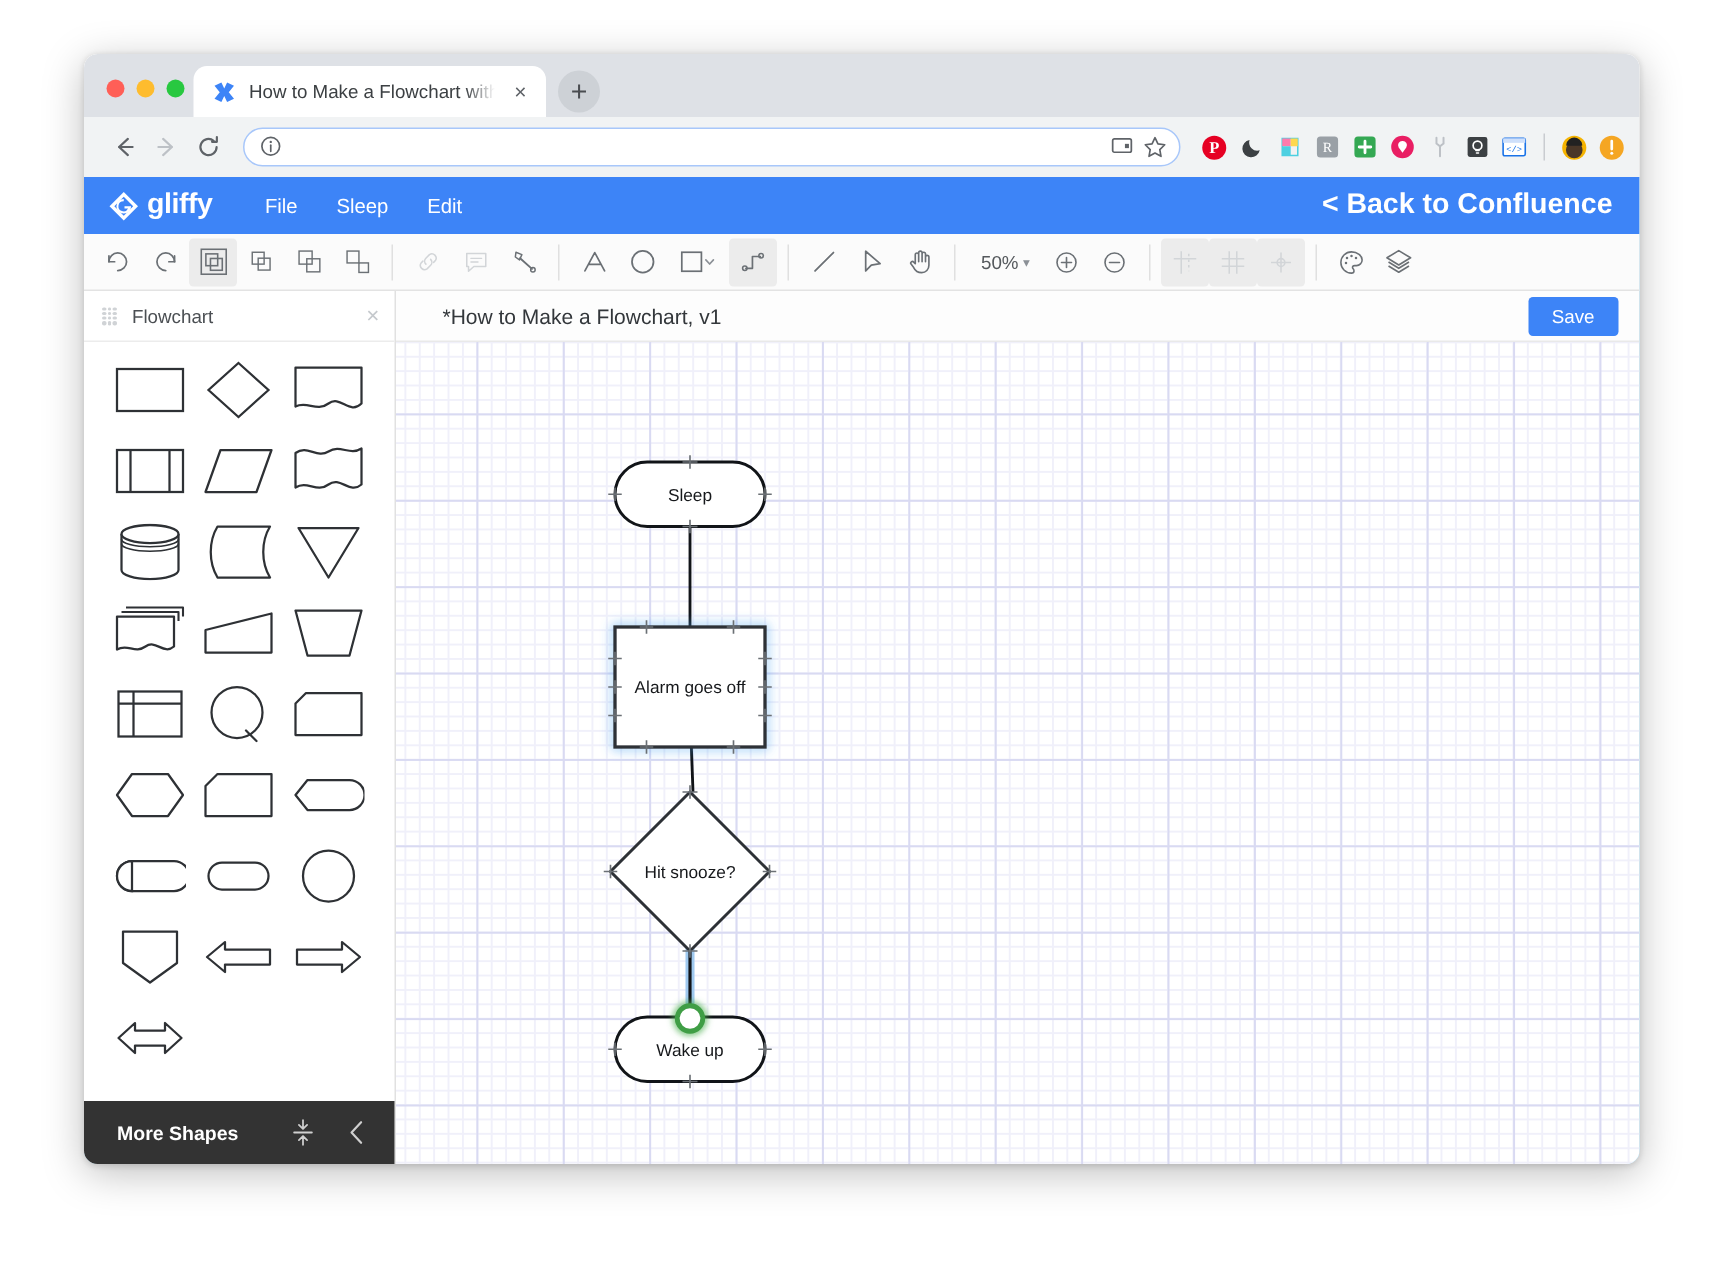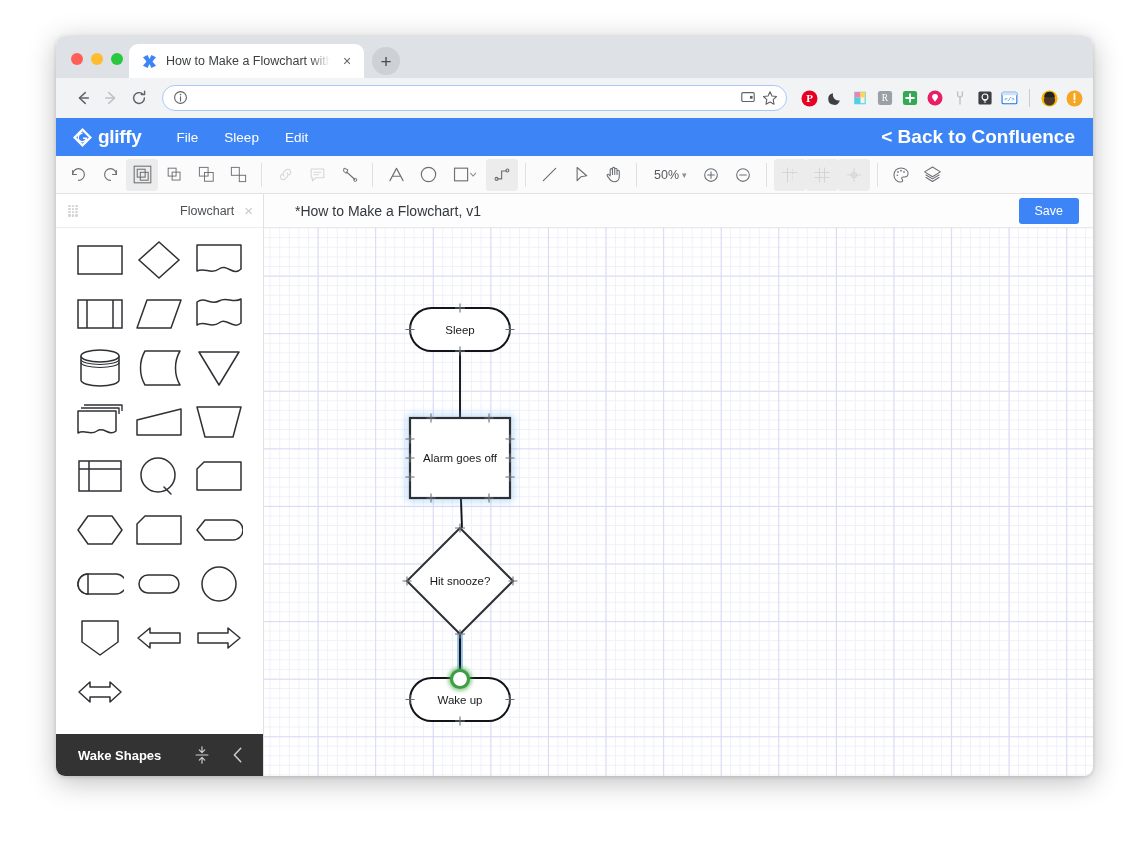--- a/index.html
+++ b/index.html
@@ -179,21 +179,20 @@
     display: flex; flex-direction: column;
     position: relative;
   }
   #panel-header {
     height: 34px;
     display: flex; align-items: center;
     padding: 0 10px 0 12px;
     gap: 10px;
     border-bottom: 1px solid #ececec;
     flex: 0 0 34px;
-    text-align: right;
   }
   #panel-drag-handle {
     width: 10px; height: 12px;
     display: grid;
     grid-template-columns: repeat(3, 1fr);
     grid-template-rows: repeat(4, 1fr);
     gap: 1px;
   }
   #panel-drag-handle i { background: #d0d3d6; border-radius: 50%; }
   #panel-title { flex: 1; font-size: 12.5px; color: #4b4f53; }
@@ -768,21 +767,21 @@
           </div>
 
           <div class="shape-cell">
             <svg width="46" height="26" viewBox="0 0 46 26">
                 <path d="M13 3 L2 13 L13 23 V18 H33 V23 L44 13 L33 3 V8 H13 Z" fill="#fff" stroke="#2e3135" stroke-width="1.5" stroke-linejoin="round"></path>
               </svg>
           </div>
         </div>
 
         <div id="more-shapes-bar">
-          <span id="more-shapes-label">Wake Shapes</span>
+          <span id="more-shapes-label">More Shapes</span>
           <span class="ms-btn">
             <svg viewBox="0 0 22 22" width="20" height="20">
               <path d="M11 2 V8 M8 5.4 L11 8.4 L14 5.4" fill="none" stroke="currentColor" stroke-width="1.3" stroke-linecap="round" stroke-linejoin="round"></path>
               <path d="M4.5 11 H17.5" stroke="currentColor" stroke-width="1.3" stroke-linecap="round"></path>
               <path d="M11 20 V14 M8 16.6 L11 13.6 L14 16.6" fill="none" stroke="currentColor" stroke-width="1.3" stroke-linecap="round" stroke-linejoin="round"></path>
             </svg>
           </span>
           <span class="ms-btn">
             <svg viewBox="0 0 22 22" width="20" height="20">
                 <path d="M14 3.5 L7 11 L14 18.5" fill="none" stroke="currentColor" stroke-width="1.6" stroke-linecap="round" stroke-linejoin="round"></path>

